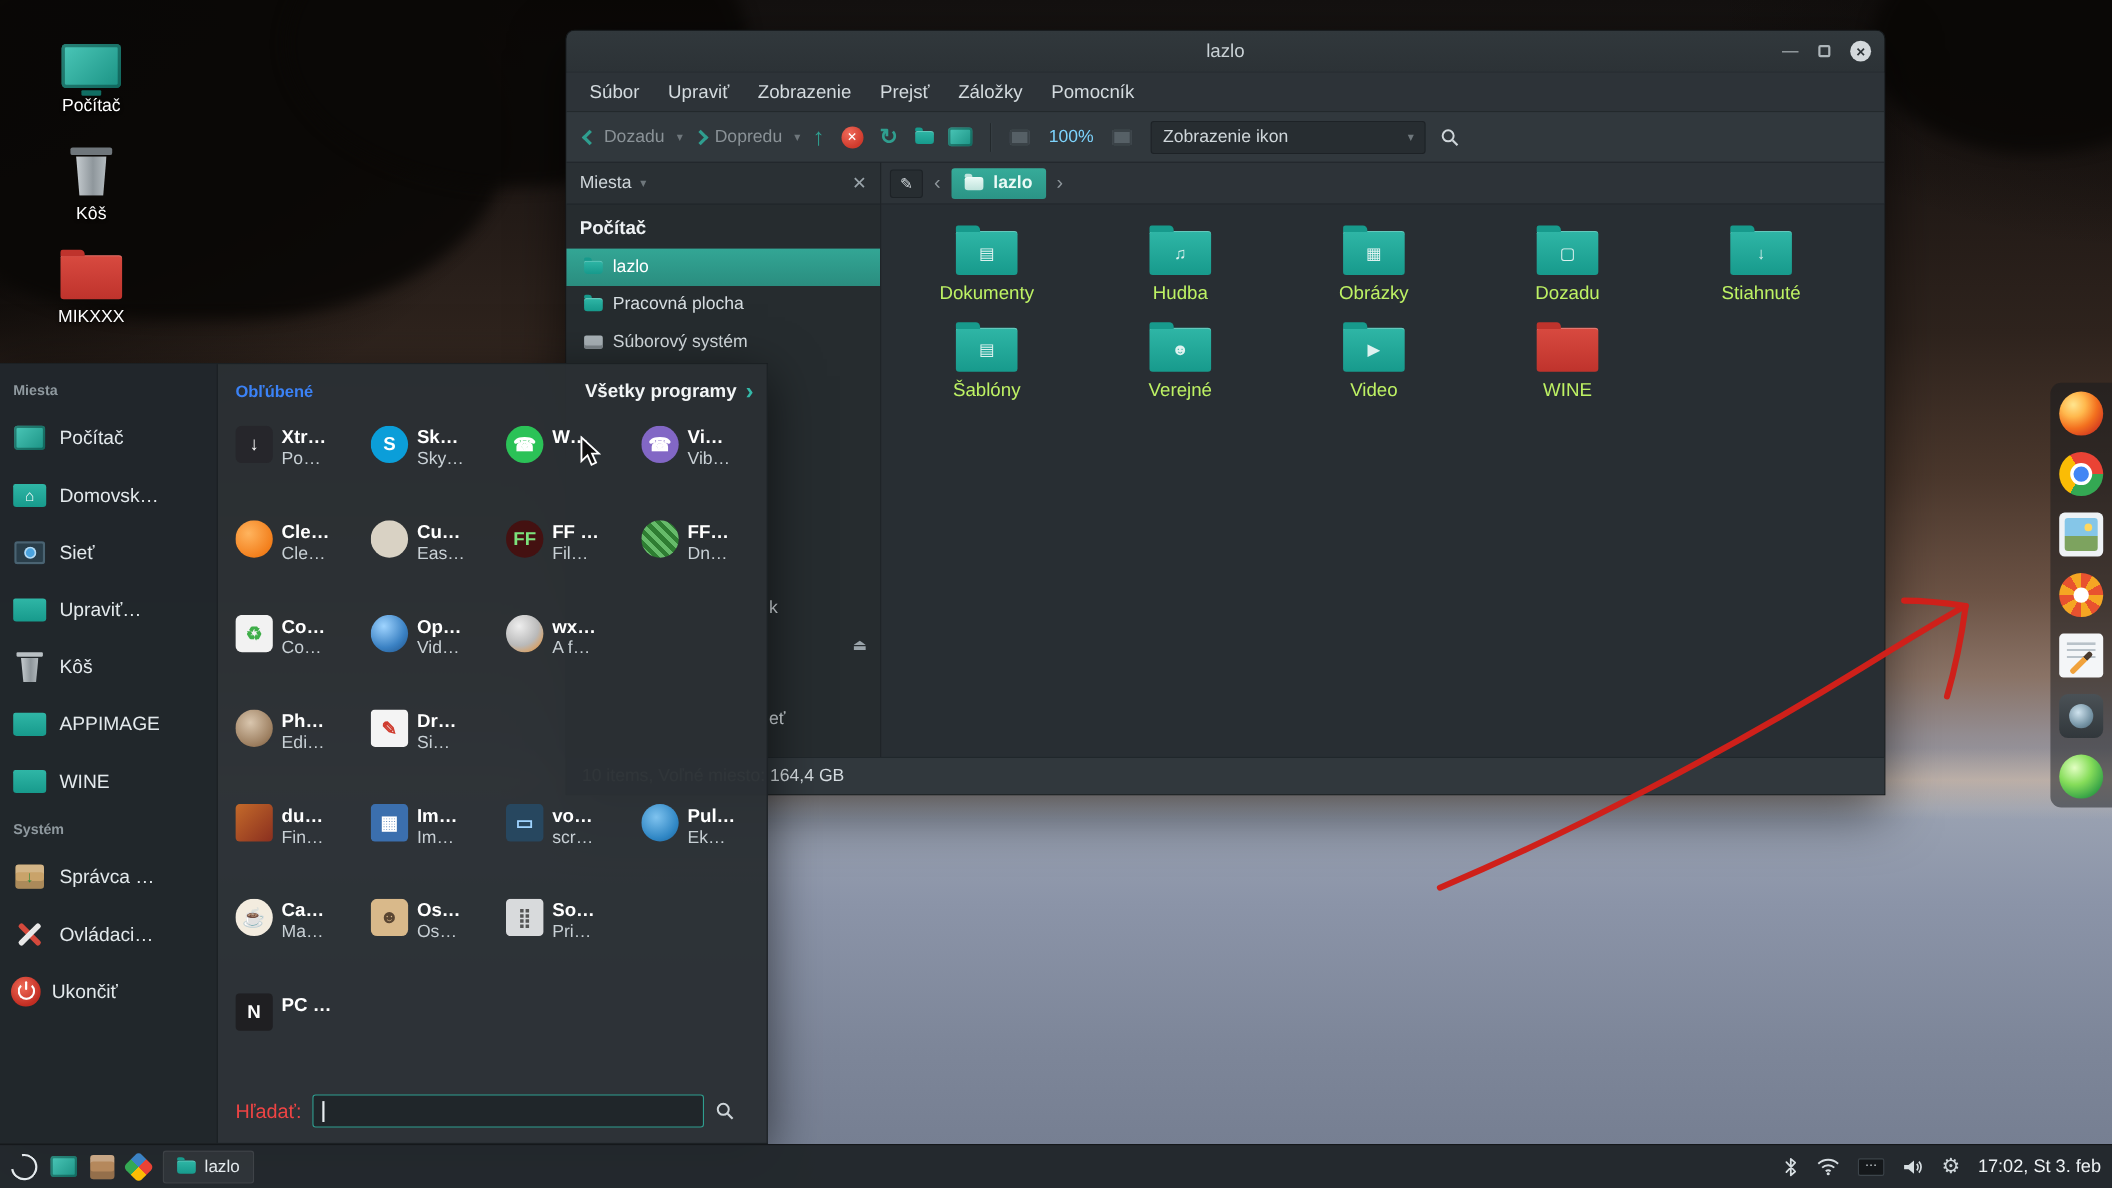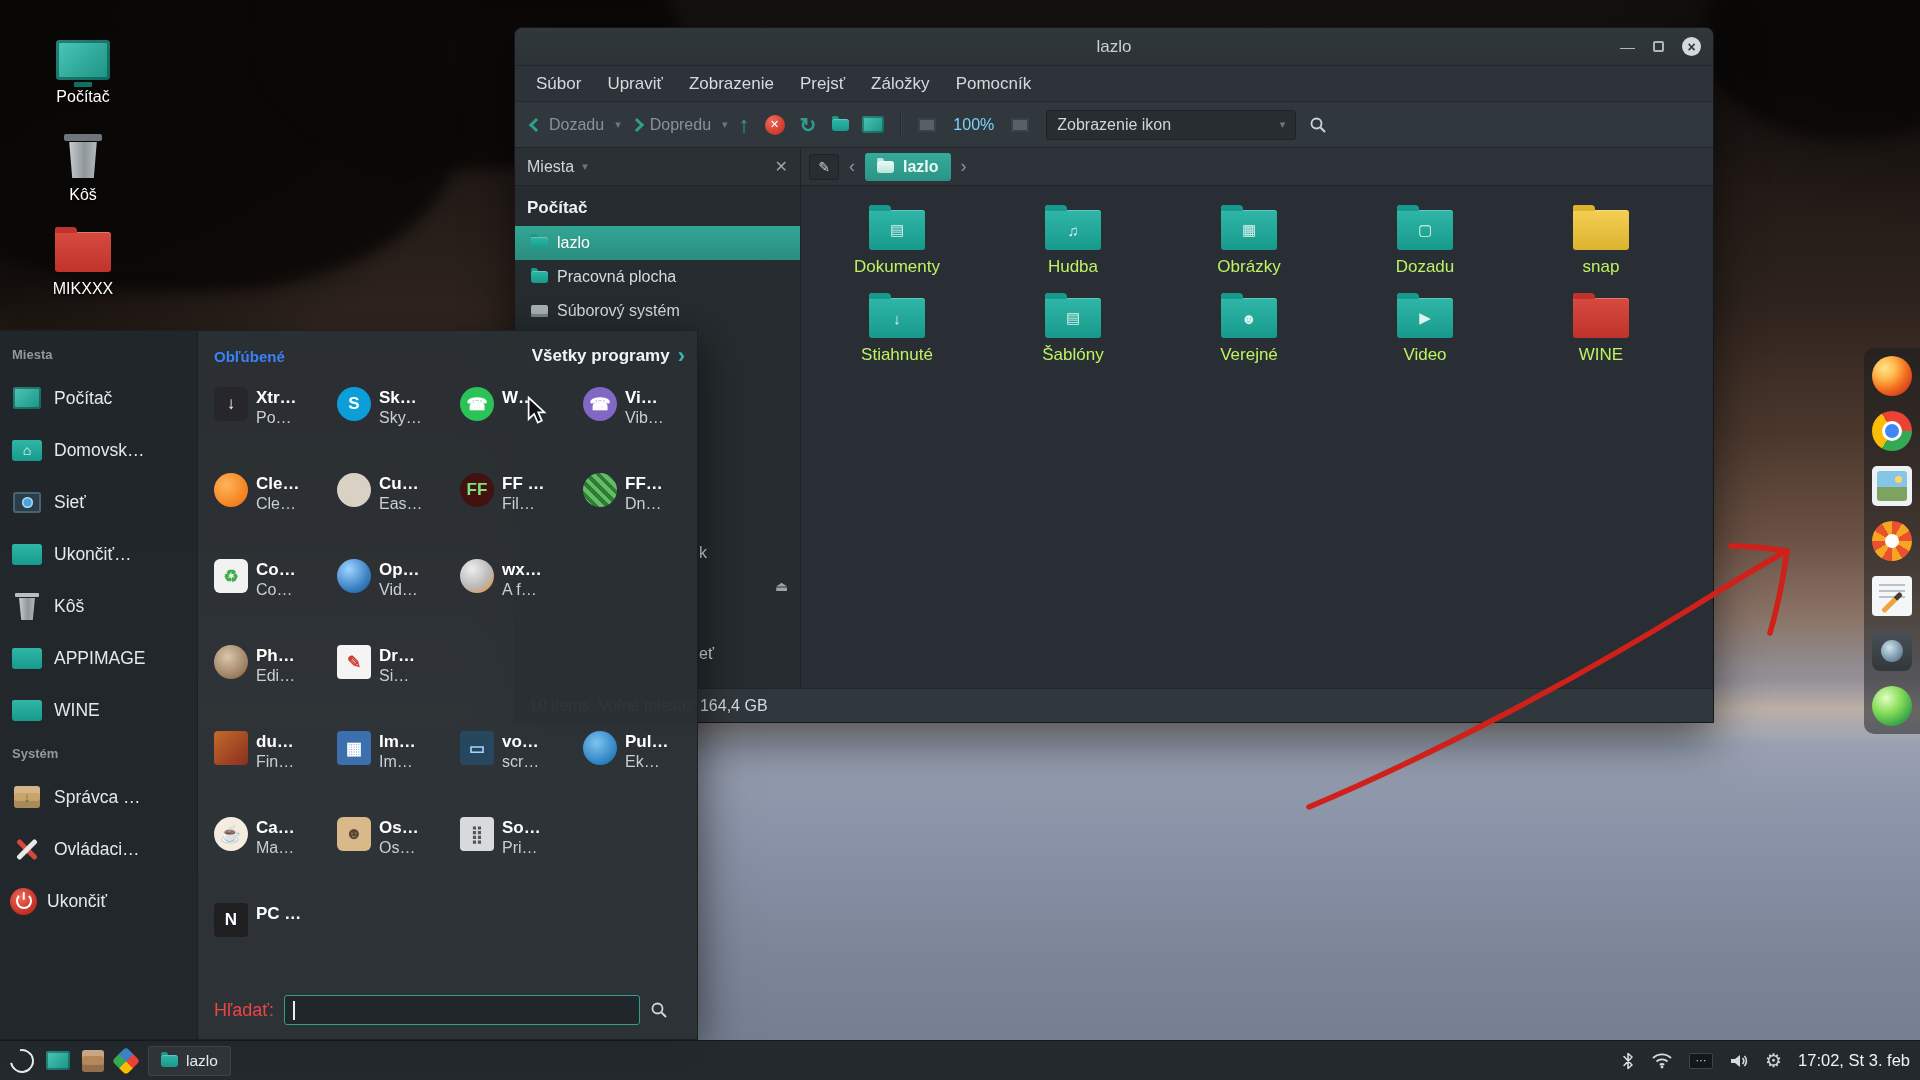--- a/index.html
+++ b/index.html
@@ -294,26 +294,20 @@
             <span class="file-label">Obrázky</span>
           </div>
 
           <div class="file-cell c-teal">
             <span class="fold sz-lg c-teal">
               <span class="fglyph">▢</span>
             </span>
             <span class="file-label">Dozadu</span>
           </div>
 
-          <div class="file-cell c-yellow">
-            <span class="fold sz-lg c-yellow">
-              <span class="fglyph"></span>
-            </span>
-            <span class="file-label">snap</span>
-          </div>
 
           <div class="file-cell c-teal">
             <span class="fold sz-lg c-teal">
               <span class="fglyph">↓</span>
             </span>
             <span class="file-label">Stiahnuté</span>
           </div>
 
           <div class="file-cell c-teal">
             <span class="fold sz-lg c-teal">
@@ -383,21 +377,21 @@
         <span>Domovsk…</span>
       </div>
 
       <div class="pitem">
         <span class="pi pi-network"></span>
         <span>Sieť</span>
       </div>
 
       <div class="pitem">
         <span class="pi pi-folder"></span>
-        <span>Ukončiť…</span>
+        <span>Upraviť…</span>
       </div>
 
       <div class="pitem">
         <span class="pi pi-trash"></span>
         <span>Kôš</span>
       </div>
 
       <div class="pitem">
         <span class="pi pi-folder"></span>
         <span>APPIMAGE</span>

